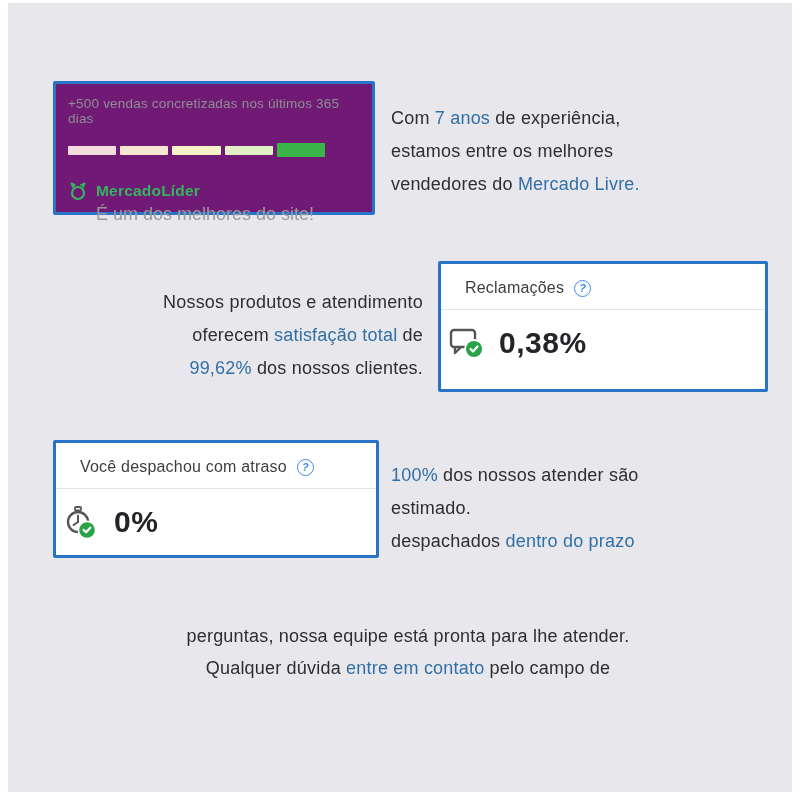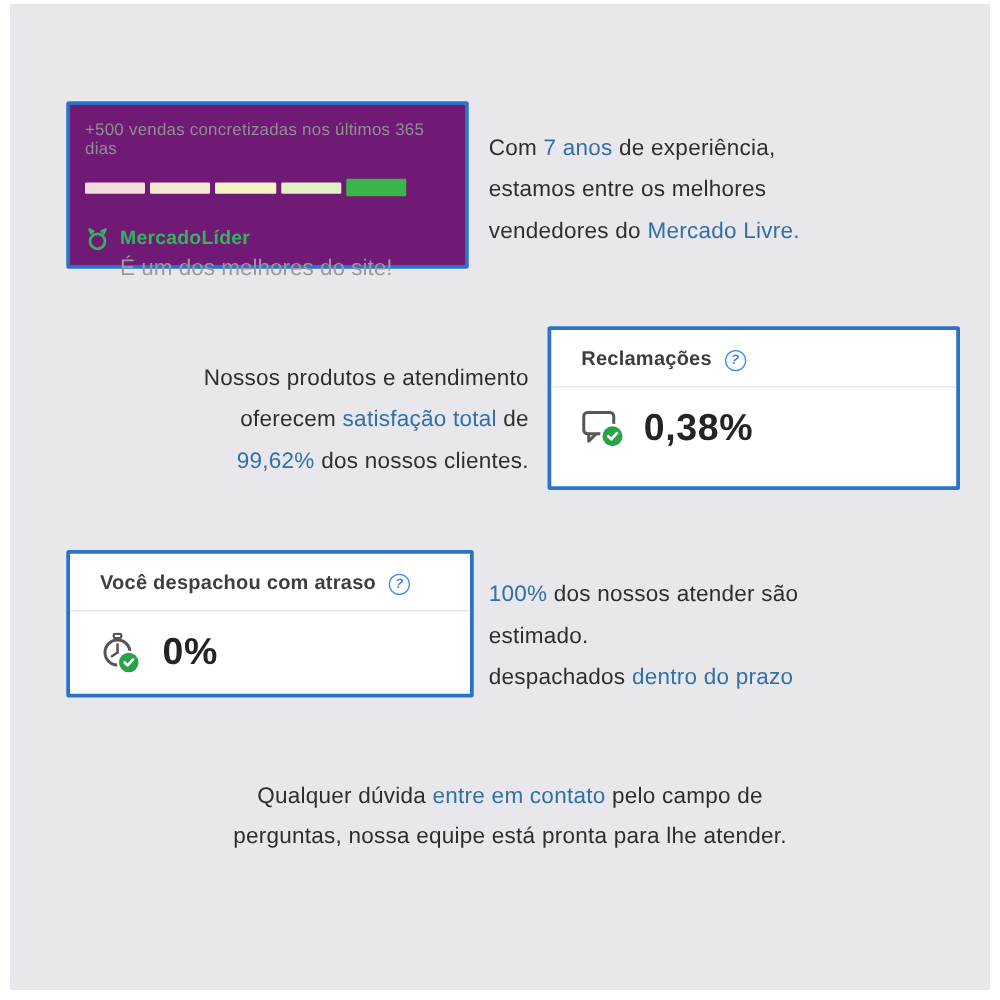--- a/index.html
+++ b/index.html
@@ -13,25 +13,25 @@
   .rep-title { font-size:13.5px; color:#8f8f93; letter-spacing:0.2px; }
   .thermometer { margin-top:17px; display:flex; gap:4px; align-items:center; width:88%; height:14px; }
   .therm-seg { flex:1; height:9px; border-radius:1px; }
   .therm-seg.active { height:14px; }
   .medal-row { margin-top:24px; display:flex; align-items:center; gap:8px; }
   .medal-title { font-size:15.5px; font-weight:700; color:#35b460; letter-spacing:0.2px; }
   .medal-sub { margin-left:28px; margin-top:3px; font-size:18px; color:#9a9a9e; }
 
   
   .metric-header { display:flex; align-items:center; gap:10px; padding:15px 24px 12px 24px; border-bottom:1px solid #e4e4e6; }
-  .metric-title { font-size:16px; font-weight:700; color:#3e3e42; letter-spacing:0.2px; }
+  .metric-title { font-size:16px; font-weight:400; color:#3e3e42; letter-spacing:0.2px; }
   .help-badge { width:17px; height:17px; border:1.5px solid #3d8af0; border-radius:50%; color:#3d8af0;
                 font-size:11px; font-weight:700; display:flex; align-items:center; justify-content:center;
                 font-style:italic; flex:0 0 auto; cursor:pointer; }
-  .metric-body { display:flex; align-items:center; gap:14px; padding:16px 24px; }
+  .metric-body { display:flex; align-items:center; gap:14px; padding:16px 8px; }
   .metric-value { font-size:30px; font-weight:600; color:#242428; letter-spacing:0.5px; }
   #complaints-card { left:430px; top:258px; width:330px; height:131px; }
   #dispatch-card  { left:45px;  top:437px; width:326px; height:118px; }
   .icon-wrap { position:relative; width:36px; height:32px; flex:0 0 auto; }
 
   
   .para { position:absolute; font-size:18px; font-weight:400; color:#2e2e31; line-height:33px; letter-spacing:0.2px; }
   .accent { color:#316fa6; }
   #experience  { left:383px; top:99px;  width:400px; }
   #satisfaction{ left:18px;  top:283px; width:397px; text-align:right; }
@@ -117,17 +117,17 @@
     </div>
   </div>
 
   <div class="para" id="shipping">
     <div><span class="accent">100%</span><span> dos nossos atender são</span></div>
     <div><span>estimado.</span></div>
     <div><span>despachados </span><span class="accent">dentro do prazo</span></div>
   </div>
 
   <div class="para" id="contact">
+    <div><span>perguntas, nossa equipe está pronta para lhe atender.</span></div>
     <div><span>Qualquer dúvida </span><span class="accent">entre em contato</span><span> pelo campo de</span></div>
-    <div><span>perguntas, nossa equipe está pronta para lhe atender.</span></div>
   </div>
 
 </div>
 
 </body></html>

